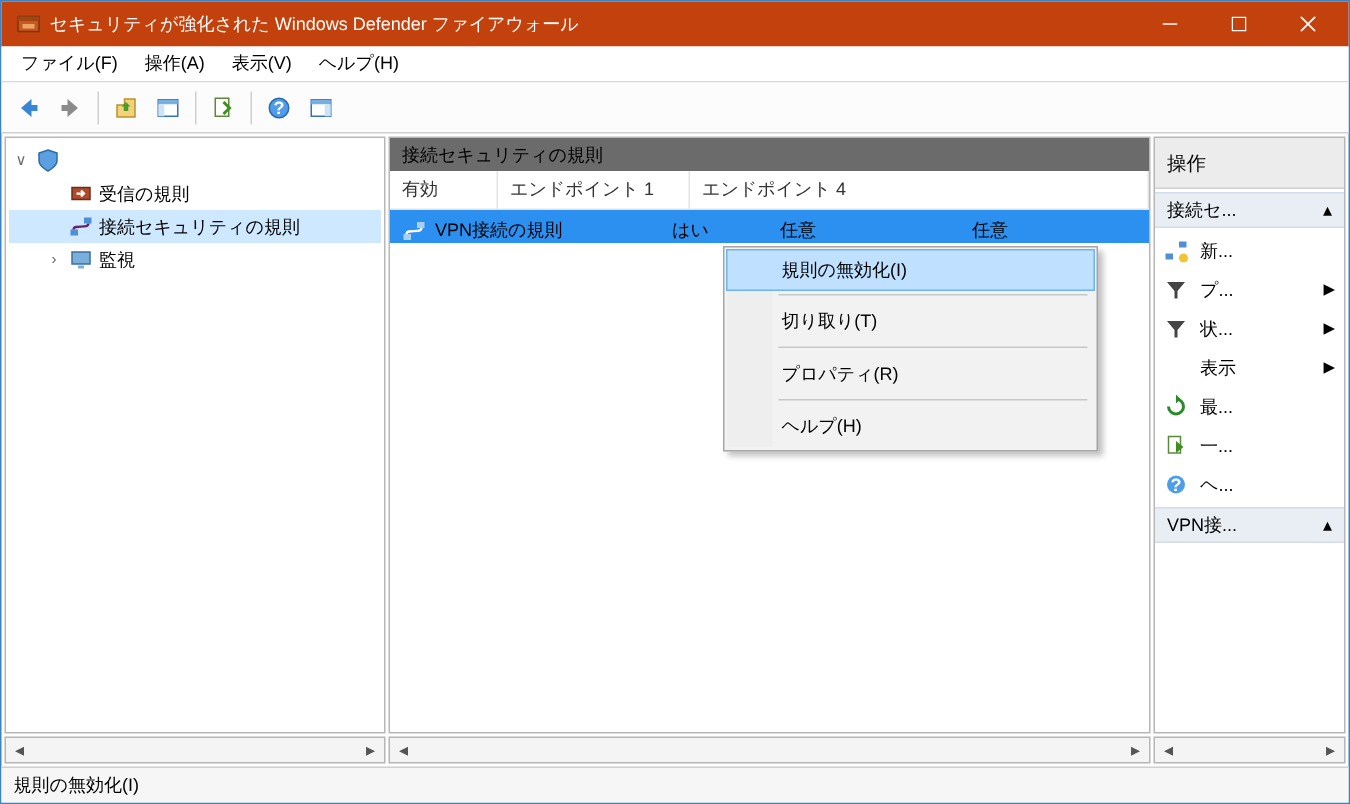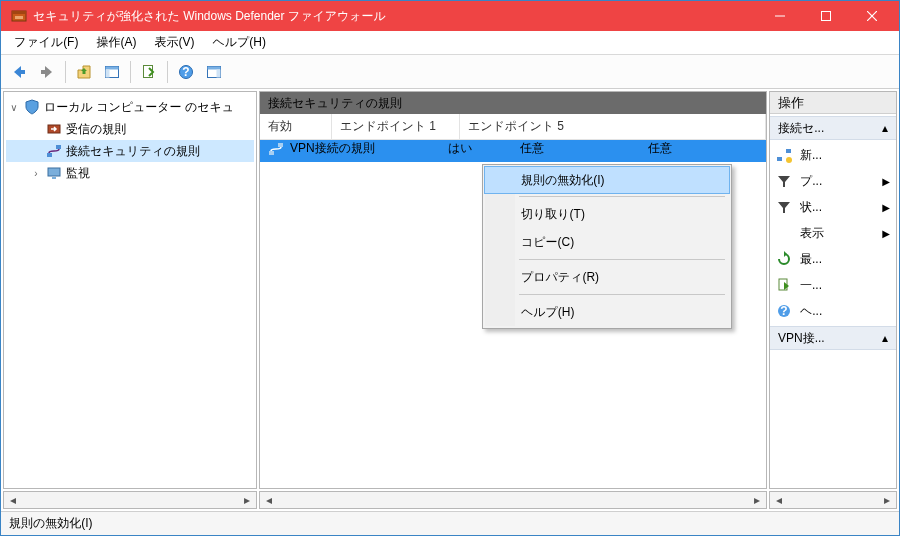--- a/index.html
+++ b/index.html
@@ -1,18 +1,18 @@
 <!DOCTYPE html>
 <html><head>
 <meta charset="utf-8">
 <style>
 *{box-sizing:border-box;margin:0;padding:0;font-family:"Meiryo","Yu Gothic","MS PGothic",sans-serif;font-size:12px;color:#000;-webkit-user-select:none;user-select:none}
 body{background:#fff}
 .window{width:900px;height:536px;border:1px solid #3a84c5;display:flex;flex-direction:column;background:#fff}
-.titlebar{height:30px;background:#ef4444;display:flex;align-items:center;color:#fff;padding:0 4px}
+.titlebar{height:30px;background:#c2410c;display:flex;align-items:center;color:#fff;padding:0 4px}
 .titlebar .ticon{width:16px;height:16px;margin:0 6px}
 .titlebar-text{flex:1;color:#fff;font-size:12px}
 .winbtns{display:flex;height:30px}
 .winbtn{width:46px;height:30px;display:flex;align-items:center;justify-content:center}
 .winbtn svg{width:10px;height:10px}
 .menubar{height:24px;display:flex;align-items:center;padding:4px 4px;border-bottom:1px solid #d9d9d9;background:#fff}
 .menuitem{padding:3px 9px}
 .toolbar{height:34px;display:flex;align-items:center;padding:0 6px;border-bottom:1px solid #cfcfcf;gap:4px;background:#fcfcfc}
 .tbbtn{width:24px;height:24px;display:flex;align-items:center;justify-content:center;border:1px solid transparent;border-radius:2px}
 .tbsep{width:0;height:22px;border-left:1px solid #cfcfcf;margin:0 2px}
@@ -22,32 +22,32 @@
 .tree-row{display:flex;align-items:center;height:22px;padding:0 2px;gap:4px}
 .tree-indent{width:18px;display:inline-block}
 .tree-row .caret{width:12px;text-align:center;color:#6a6a6a;font-size:10px}
 .tree-row.selected{background:#cde8ff}
 .tree-icon{width:16px;height:16px;display:flex;align-items:center;justify-content:center}
 .content{flex:1;margin:2px 2px 2px 0;min-width:0}
 .content-head{height:22px;background:#6b6b6b;color:#fff;display:flex;align-items:center;padding:0 8px;font-size:13px}
 .columns{display:flex;height:26px;border-bottom:1px solid #e3e3e3}
 .col{display:flex;align-items:center;padding:0 8px;border-right:1px solid #e3e3e3;color:#333}
 .list{flex:1;position:relative;overflow:hidden}
-.row{display:flex;height:22px;align-items:flex-start}
+.row{display:flex;height:22px;align-items:flex-end}
 .row.sel{background:#2b90ef;color:#fff}
 .row.sel .cell{color:#fff}
 .cell{padding:0 8px;display:flex;align-items:center;gap:6px}
 .cell-icon{width:16px;height:16px}
 .ctxmenu{position:absolute;background:#f2f2f2;border:1px solid #a6a6a6;box-shadow:3px 3px 4px rgba(0,0,0,.25);padding:2px}
 .ctxmenu .gutter{position:absolute;left:2px;top:2px;bottom:2px;width:30px;background:#eee}
 .ctxitem{position:relative;height:28px;display:flex;align-items:center;padding:0 30px 0 36px;white-space:nowrap}
 .ctxitem.hl{background:#bfe0ff;border:1px solid #6fb3ef;margin:-1px}
 .ctxsep{height:1px;background:#c8c8c8;margin:3px 4px 3px 34px}
 .actions{width:128px;margin:2px 2px 2px 0}
-.actions-head{height:22px;background:#ececec;border-bottom:1px solid #cfcfcf;display:flex;align-items:center;padding:0 8px;font-size:13px}
+.actions-head{height:34px;background:#ececec;border-bottom:1px solid #cfcfcf;display:flex;align-items:center;padding:0 8px;font-size:13px}
 .actions-sub{height:24px;background:#e9eef5;display:flex;align-items:center;padding:0 8px;font-size:12px;margin:2px 0;border-top:1px solid #d3dce8;border-bottom:1px solid #d3dce8}
 .actions-sub .caret{margin-left:auto}
 .actrow{height:26px;display:flex;align-items:center;gap:8px;padding:0 6px}
 .actrow .lab{flex:1;overflow:hidden;text-overflow:ellipsis;white-space:nowrap}
 .actrow .caret{font-size:10px}
 .act-icon{width:16px;height:16px;display:flex;align-items:center;justify-content:center}
 .hscroll{height:18px;margin:0 2px 2px;border:1px solid #b7b7b7;background:#f4f4f4;display:flex;align-items:center;justify-content:space-between;padding:0 2px}
 .hscroll .arr{width:14px;height:14px;display:flex;align-items:center;justify-content:center;color:#555}
 .hscrollwrap{display:flex}
 .status{height:24px;border-top:1px solid #cfcfcf;background:#f6f6f6;display:flex;align-items:center;padding:0 8px}
@@ -146,21 +146,20 @@
  <div class="body">
 
   <div class="panel tree">
     <div class="tree-row">
       <span class="caret" style="width:12px">∨</span>
       <span class="tree-icon">
             <svg viewBox="0 0 16 16">
               <path d="M8 1 L14 3 V8 C14 12 8 15 8 15 C8 15 2 12 2 8 V3 Z" fill="#5aa0e0" stroke="#2d6aa8"></path>
             </svg>
           </span>
-      <span>ローカル コンピューター のセキュ</span>
     </div>
     <div class="tree-row">
       <span class="tree-indent"></span>
           <span class="caret" style="width:12px"></span>
       <span class="tree-icon">
             <svg viewBox="0 0 16 16">
               <rect x="2" y="4" width="12" height="8" fill="#b04a2a" stroke="#6e2c17"></rect>
               <path d="M5 8 L10 8 M8 6 L10 8 L8 10" stroke="#fff" fill="none" stroke-width="1.5"></path>
             </svg>
           </span>
@@ -191,21 +190,21 @@
     </div>
   </div>
 
   <div class="panel content">
     <div class="content-head">
           <span>接続セキュリティの規則</span>
         </div>
     <div class="columns">
       <div class="col" style="width:72px">有効</div>
       <div class="col" style="width:128px">エンドポイント 1</div>
-      <div class="col" style="flex:1">エンドポイント 5</div>
+      <div class="col" style="flex:1">エンドポイント 4</div>
     </div>
     <div class="list">
       <div class="row sel">
         <div class="cell" style="width:180px">
           <span class="cell-icon"><svg viewBox="0 0 16 16">
                   <rect x="1" y="10" width="5" height="4" fill="#a7cff2"></rect>
                   <rect x="10" y="2" width="5" height="4" fill="#a7cff2"></rect>
                   <path d="M3 10 C3 6 13 10 13 6" stroke="#fff" fill="none" stroke-width="1.5"></path>
                 </svg></span>
           <span>VPN接続の規則</span>
@@ -222,23 +221,20 @@
       </div>
 
       <div class="ctxmenu" style="left:222px;top:24px;width:250px">
         <div class="gutter"></div>
         <div class="ctxitem hl">
               <span>規則の無効化(I)</span>
             </div>
         <div class="ctxsep"></div>
         <div class="ctxitem">
               <span>切り取り(T)</span>
-            </div>
-        <div class="ctxitem">
-              <span>コピー(C)</span>
             </div>
         <div class="ctxsep"></div>
         <div class="ctxitem">
               <span>プロパティ(R)</span>
             </div>
         <div class="ctxsep"></div>
         <div class="ctxitem">
               <span>ヘルプ(H)</span>
             </div>
       </div>

